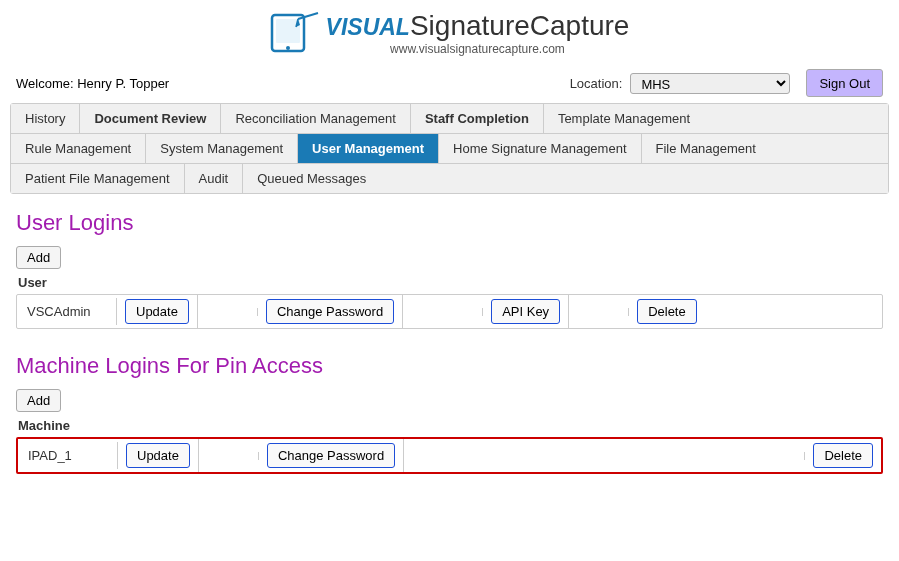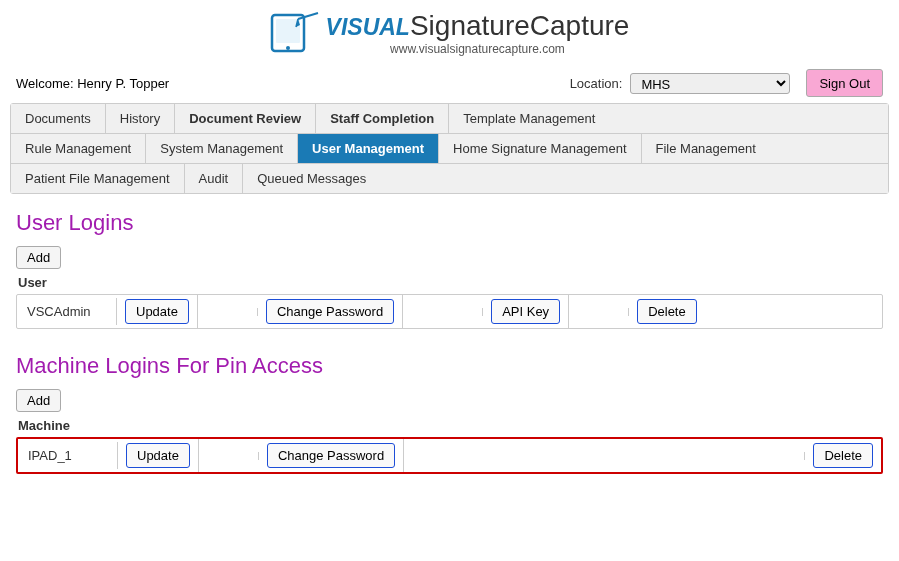--- a/index.html
+++ b/index.html
@@ -12,21 +12,21 @@
     .logo-text-visual { font-size: 23px; font-weight: bold; color: #1a7ab5; font-style: italic; }
     .logo-text-sig { font-size: 28px; color: #333; }
     .logo-url { font-size: 12px; color: #555; display: block; }
 
     
     .top-bar { display: flex; align-items: center; justify-content: flex-end; padding: 6px 16px; position: relative; }
     .welcome-text { position: absolute; left: 16px; bottom: 0; font-size: 13px; color: #000000; padding-bottom: 12px; }
     .location-area { display: flex; align-items: center; gap: 8px; margin-right: 16px; }
     .location-label { font-size: 13px; }
     .location-select { width: 160px; height: 21px; border: 1px solid #aaa; border-radius: 3px; font-size: 13px; padding: 2px 6px; }
-    .sign-out-btn { height: 28px; padding: 0 12px; border: 1px solid #aaa; background: #f9a8d4; border-radius: 3px; font-size: 13px; cursor: pointer; }
+    .sign-out-btn { height: 28px; padding: 0 12px; border: 1px solid #aaa; background: #c4b5fd; border-radius: 3px; font-size: 13px; cursor: pointer; }
 
     
     .nav-container { border: 1px solid #ccc; margin: 0 10px; border-radius: 3px; }
     .nav-row { display: flex; align-items: center; border-bottom: 1px solid #ccc; background: #f0f0f0; flex-wrap: wrap; }
     .nav-row:last-child { border-bottom: none; }
     .nav-tab { padding: 7px 14px; cursor: pointer; font-size: 13px; border-right: 1px solid #ccc; background: #f0f0f0; white-space: nowrap; }
     .nav-tab:last-child { border-right: none; }
     .nav-tab.active { background: #1a7ab5; color: #fff; font-weight: bold; }
     .nav-tab.bold { font-weight: bold; }
 
@@ -74,23 +74,23 @@
     <span class="location-label">Location:</span>
     <select class="location-select">
       <option>MHS</option>
     </select>
   </div>
   <button class="sign-out-btn">Sign Out</button>
 </div>
 
 <div class="nav-container">
   <div class="nav-row">
-    <div class="nav-tab">Documents</div>
     <div class="nav-tab">History</div>
     <div class="nav-tab bold">Document Review</div>
+    <div class="nav-tab">Reconciliation Management</div>
     <div class="nav-tab bold">Staff Completion</div>
     <div class="nav-tab">Template Management</div>
   </div>
   <div class="nav-row">
     <div class="nav-tab">Rule Management</div>
     <div class="nav-tab">System Management</div>
     <div class="nav-tab active">User Management</div>
     <div class="nav-tab">Home Signature Management</div>
     <div class="nav-tab">File Management</div>
   </div>

